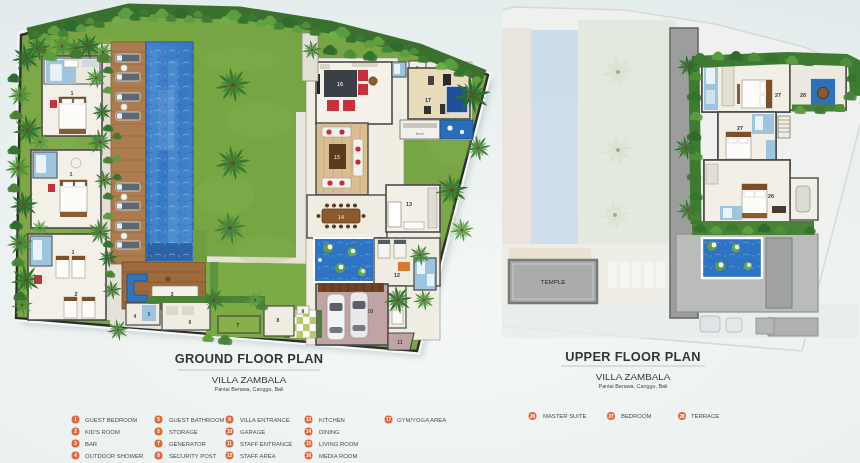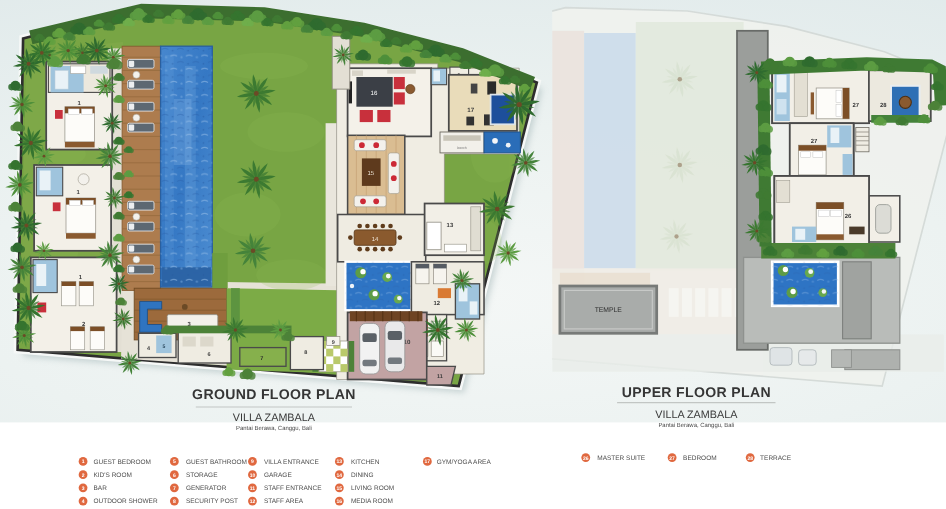--- a/index.html
+++ b/index.html
@@ -1,17 +1,17 @@
 <!DOCTYPE html>
 <html><head>
 <meta charset="utf-8">
 <style>
 html,body{margin:0;padding:0;}
 body{width:860px;height:463px;overflow:hidden;font-family:"Liberation Sans",sans-serif;}
-.stage{position:relative;width:860px;height:384px;background:
+.stage{position:relative;width:860px;height:463px;background:
  radial-gradient(120% 90% at 50% 70%, #f4f7f6 0%, #ecf2f1 45%, #dfe9ea 100%);}
 svg{position:absolute;top:0;left:0;}
 text{font-family:"Liberation Sans",sans-serif;}
 </style>
 </head>
 <body>
 <div class="stage">
 <svg width="860" height="463" viewBox="0 0 860 463">
 <defs>
 <pattern id="water" width="14" height="12" patternUnits="userSpaceOnUse">

